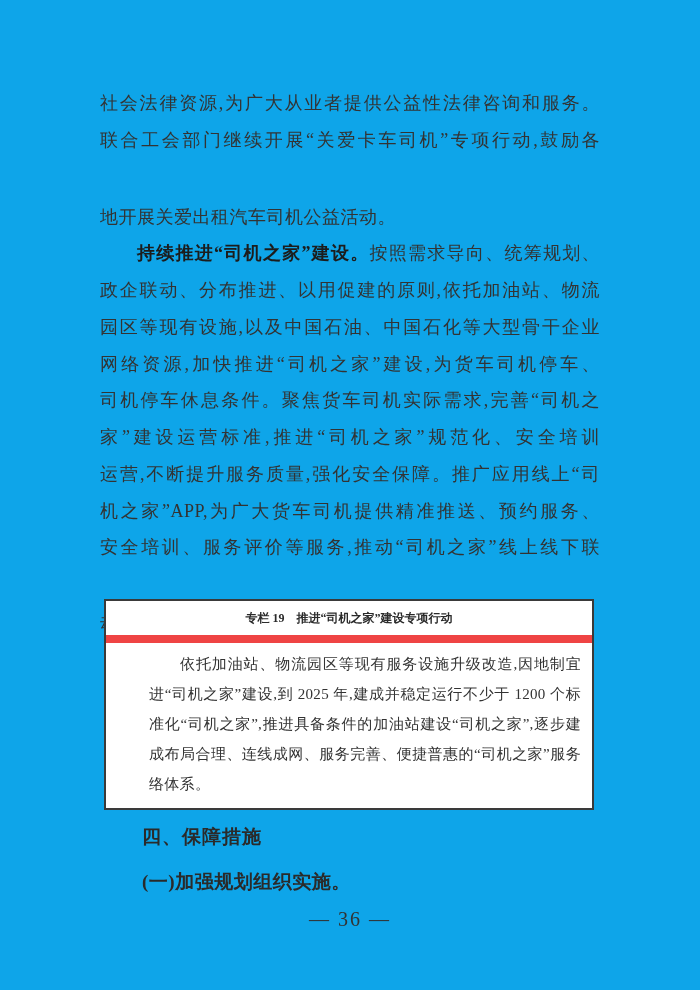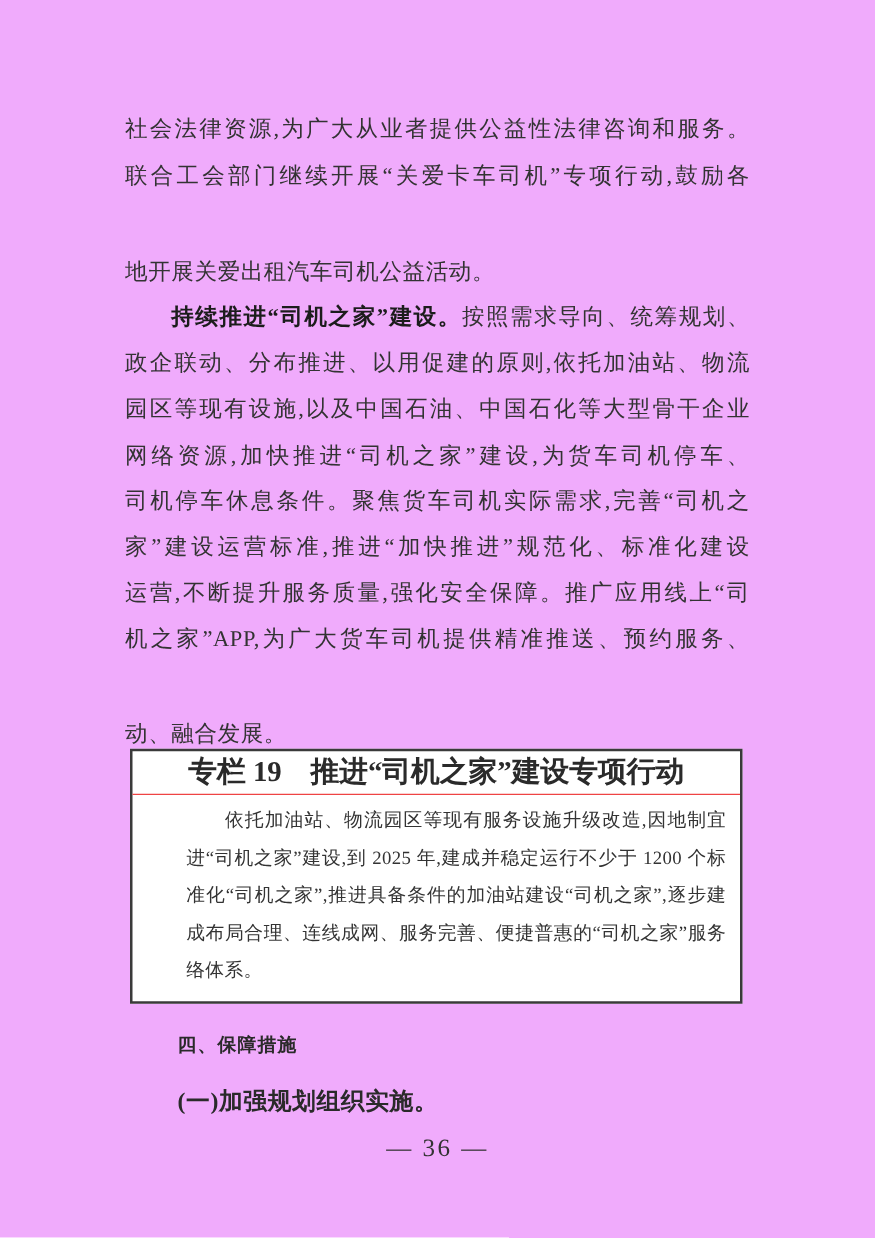--- a/index.html
+++ b/index.html
@@ -1,19 +1,19 @@
 <!DOCTYPE html>
 <html><head>
 <meta charset="utf-8">
 <style>
   html,body{margin:0;padding:0;background:#ffffff;}
   .page{
     position:relative;
     width:700px;height:990px;
-    background:#f0abfc;
+    background:#0ea5e9;
     overflow:hidden;
     font-family:"Liberation Serif", serif;
     color:#333333;
   }
   .textblock{
     position:absolute;
     left:100px;top:85px;width:500px;
   }
   .bline{
     font-size:18px;
@@ -35,23 +35,23 @@
     position:absolute;
     left:104px;top:599px;width:490px;
     box-sizing:border-box;
     border:2px solid #3a3a3a;
     background:#ffffff;
   }
   .callout-title{
     line-height:34px;height:34px;
     text-align:center;
     font-weight:bold;
-    font-size:23px;
+    font-size:12px;
     color:#2a2a2a;
-    border-bottom:1px solid #ef4444;
+    border-bottom:8px solid #ef4444;
     overflow:hidden;
   }
   .callout-body{
     padding:6px 11px 9px 11px;
     margin-left:32px;
   }
   .cline{
     font-size:15px;
     line-height:30px;
     height:30px;
@@ -60,21 +60,21 @@
     text-align-last:justify;
     letter-spacing:0.3px;
   }
   .cline.lastline{ text-align-last:left; }
   .cline.cindent{ text-indent:31px; }
   .section-heading{
     position:absolute;
     left:142px;top:825px;
     font-family:Liberation Mono, monospace;
     font-weight:bold;
-    font-size:15px;
+    font-size:19px;
     line-height:26px;
     color:#2a2a2a;
     letter-spacing:1px;
   }
   .sub-heading{
     position:absolute;
     left:142px;top:869px;
     font-weight:bold;
     font-size:19px;
     line-height:26px;
@@ -99,23 +99,24 @@
   <div class="textblock">
     <div class="bline">社会法律资源,为广大从业者提供公益性法律咨询和服务。</div>
     <div class="bline">联合工会部门继续开展“关爱卡车司机”专项行动,鼓励各</div>
     <div class="bline lastline">地开展关爱出租汽车司机公益活动。</div>
 
     <div class="bline pindent"><b>持续推进“司机之家”建设。</b><span>按照需求导向、统筹规划、</span></div>
     <div class="bline">政企联动、分布推进、以用促建的原则,依托加油站、物流</div>
     <div class="bline">园区等现有设施,以及中国石油、中国石化等大型骨干企业</div>
     <div class="bline">网络资源,加快推进“司机之家”建设,为货车司机停车、</div>
     <div class="bline">司机停车休息条件。聚焦货车司机实际需求,完善“司机之</div>
-    <div class="bline">家”建设运营标准,推进“加快推进”规范化、标准化建设</div>
+    <div class="bline">家”建设运营标准,推进“司机之家”规范化、安全培训</div>
     <div class="bline">运营,不断提升服务质量,强化安全保障。推广应用线上“司</div>
     <div class="bline">机之家”APP,为广大货车司机提供精准推送、预约服务、</div>
+    <div class="bline">安全培训、服务评价等服务,推动“司机之家”线上线下联</div>
     <div class="bline lastline">动、融合发展。</div>
   </div>
 
   <div class="callout">
     <div class="callout-title">专栏 19　推进“司机之家”建设专项行动</div>
     <div class="callout-body">
       <div class="cline cindent">依托加油站、物流园区等现有服务设施升级改造,因地制宜推</div>
       <div class="cline">进“司机之家”建设,到 2025 年,建成并稳定运行不少于 1200 个标</div>
       <div class="cline">准化“司机之家”,推进具备条件的加油站建设“司机之家”,逐步建</div>
       <div class="cline">成布局合理、连线成网、服务完善、便捷普惠的“司机之家”服务网</div>

